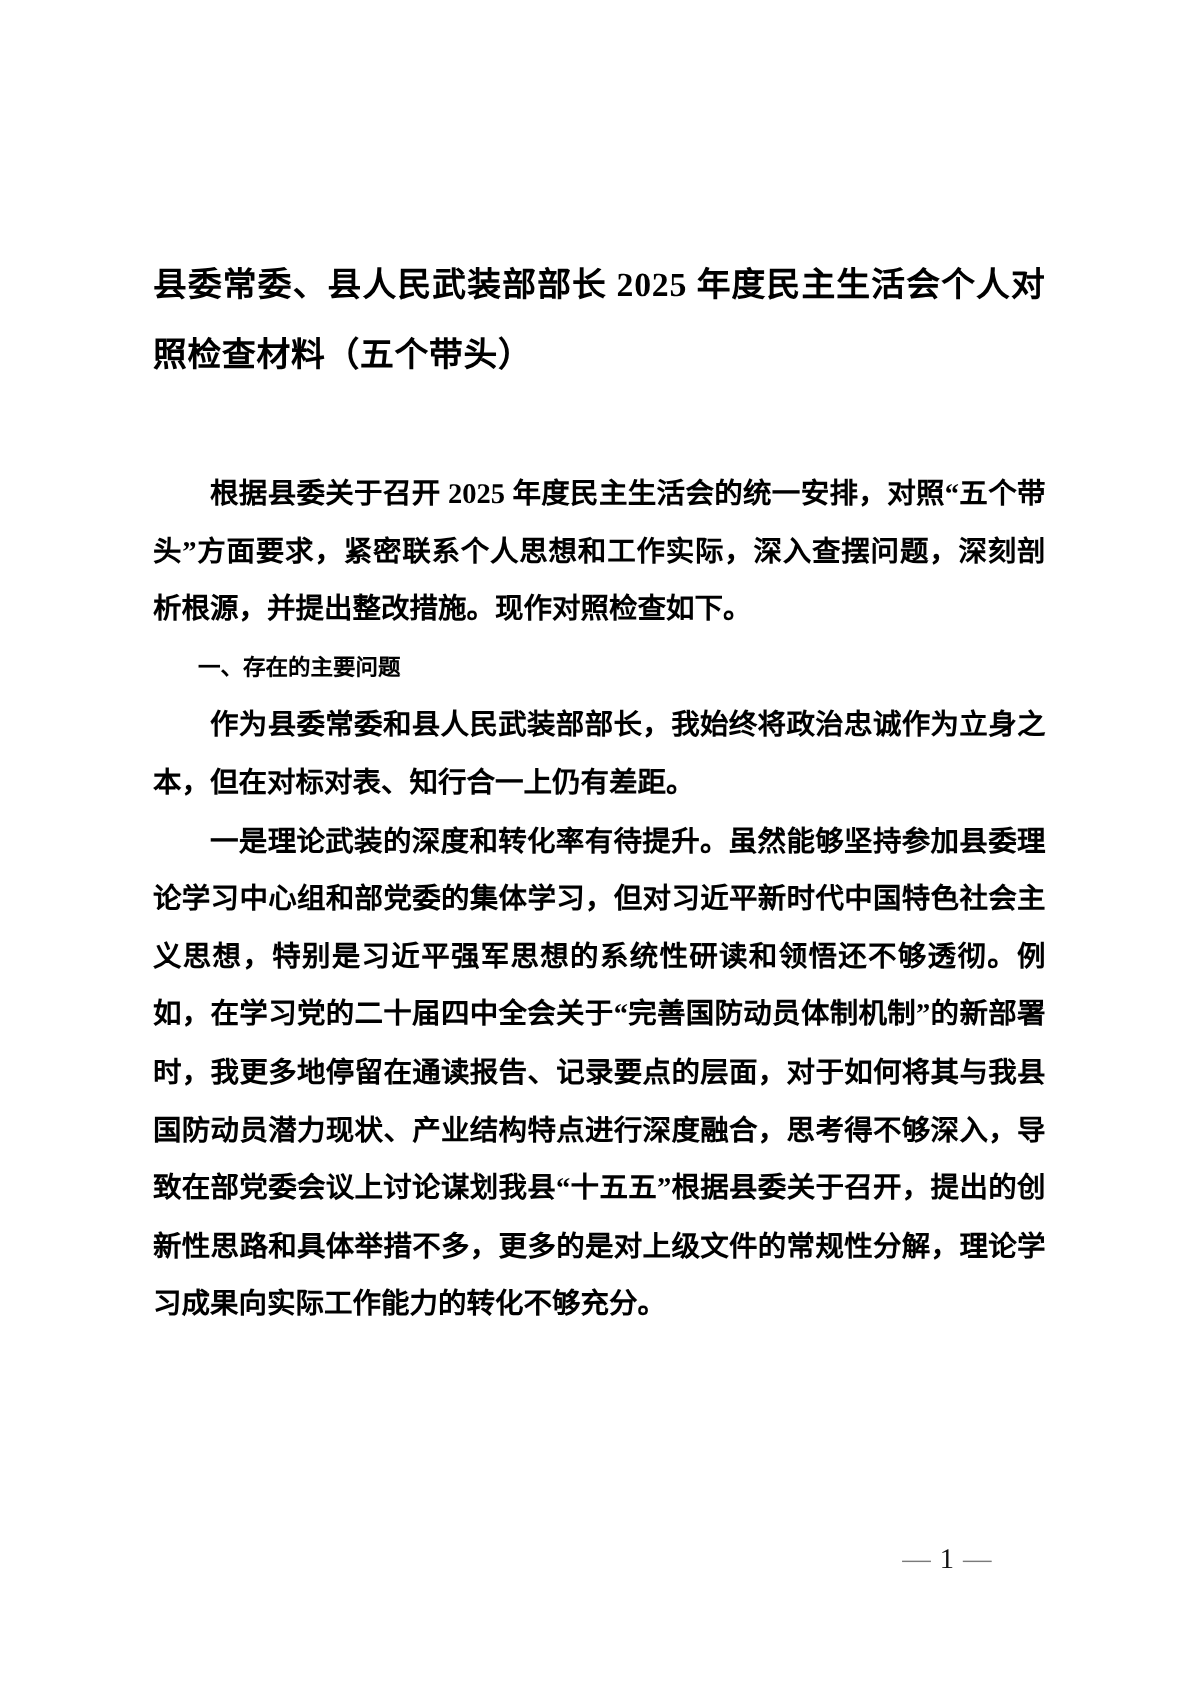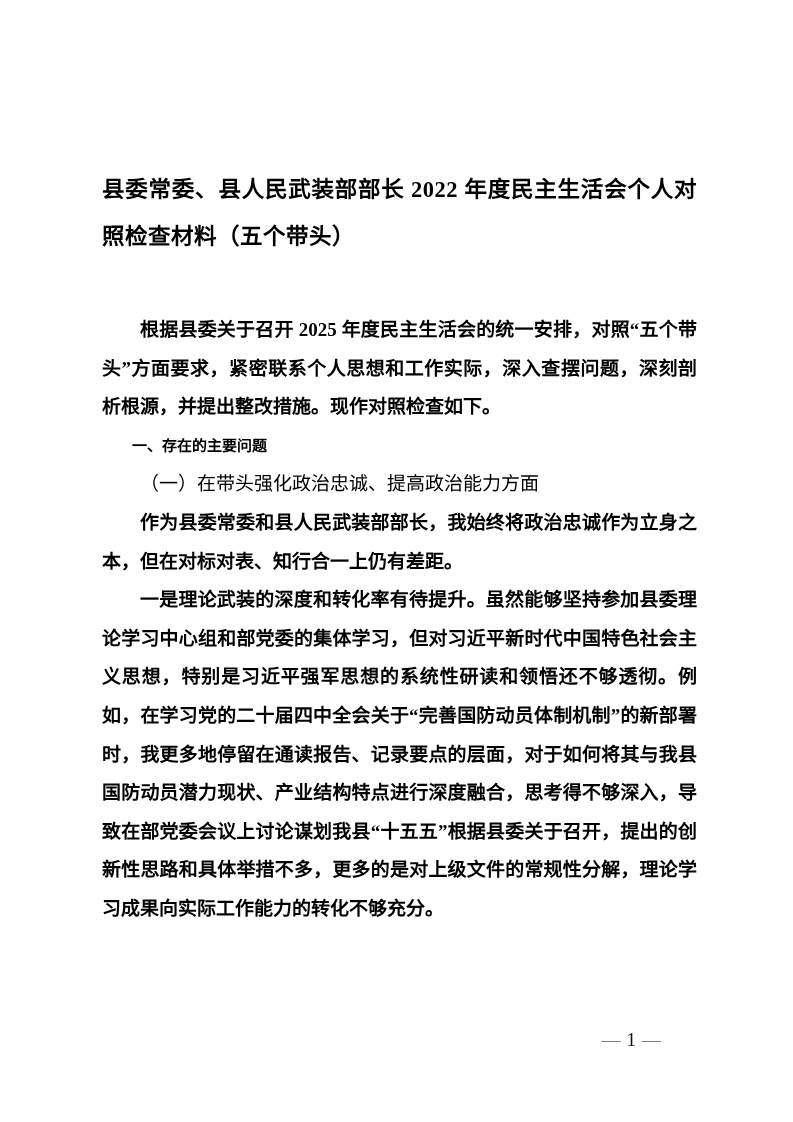--- a/index.html
+++ b/index.html
@@ -73,27 +73,26 @@
   }
   .page-number .num {
     color: #111111;
   }
 </style>
 </head>
 <body>
 
 <div class="page">
 
-  <h1 class="doc-title">县委常委、县人民武装部部长 2022 年度民主生活会个人对照检查材料（五个带头）</h1>
+  <h1 class="doc-title">县委常委、县人民武装部部长 2025 年度民主生活会个人对照检查材料（五个带头）</h1>
 
   <p class="body-text">根据县委关于召开 2025 年度民主生活会的统一安排，对照“五个带头”方面要求，紧密联系个人思想和工作实际，深入查摆问题，深刻剖析根源，并提出整改措施。现作对照检查如下。</p>
 
   <h2 class="section-heading">一、存在的主要问题</h2>
 
-  <h3 class="subsection-heading">（一）在带头强化政治忠诚、提高政治能力方面</h3>
 
   <p class="body-text">作为县委常委和县人民武装部部长，我始终将政治忠诚作为立身之本，但在对标对表、知行合一上仍有差距。</p>
 
   <p class="body-text">一是理论武装的深度和转化率有待提升。虽然能够坚持参加县委理论学习中心组和部党委的集体学习，但对习近平新时代中国特色社会主义思想，特别是习近平强军思想的系统性研读和领悟还不够透彻。例如，在学习党的二十届四中全会关于“完善国防动员体制机制”的新部署时，我更多地停留在通读报告、记录要点的层面，对于如何将其与我县国防动员潜力现状、产业结构特点进行深度融合，思考得不够深入，导致在部党委会议上讨论谋划我县“十五五”根据县委关于召开，提出的创新性思路和具体举措不多，更多的是对上级文件的常规性分解，理论学习成果向实际工作能力的转化不够充分。</p>
 
 
 </div>
 
 <div class="page-number">
   <span class="dash">—</span><span class="num">1</span><span class="dash">—</span>

